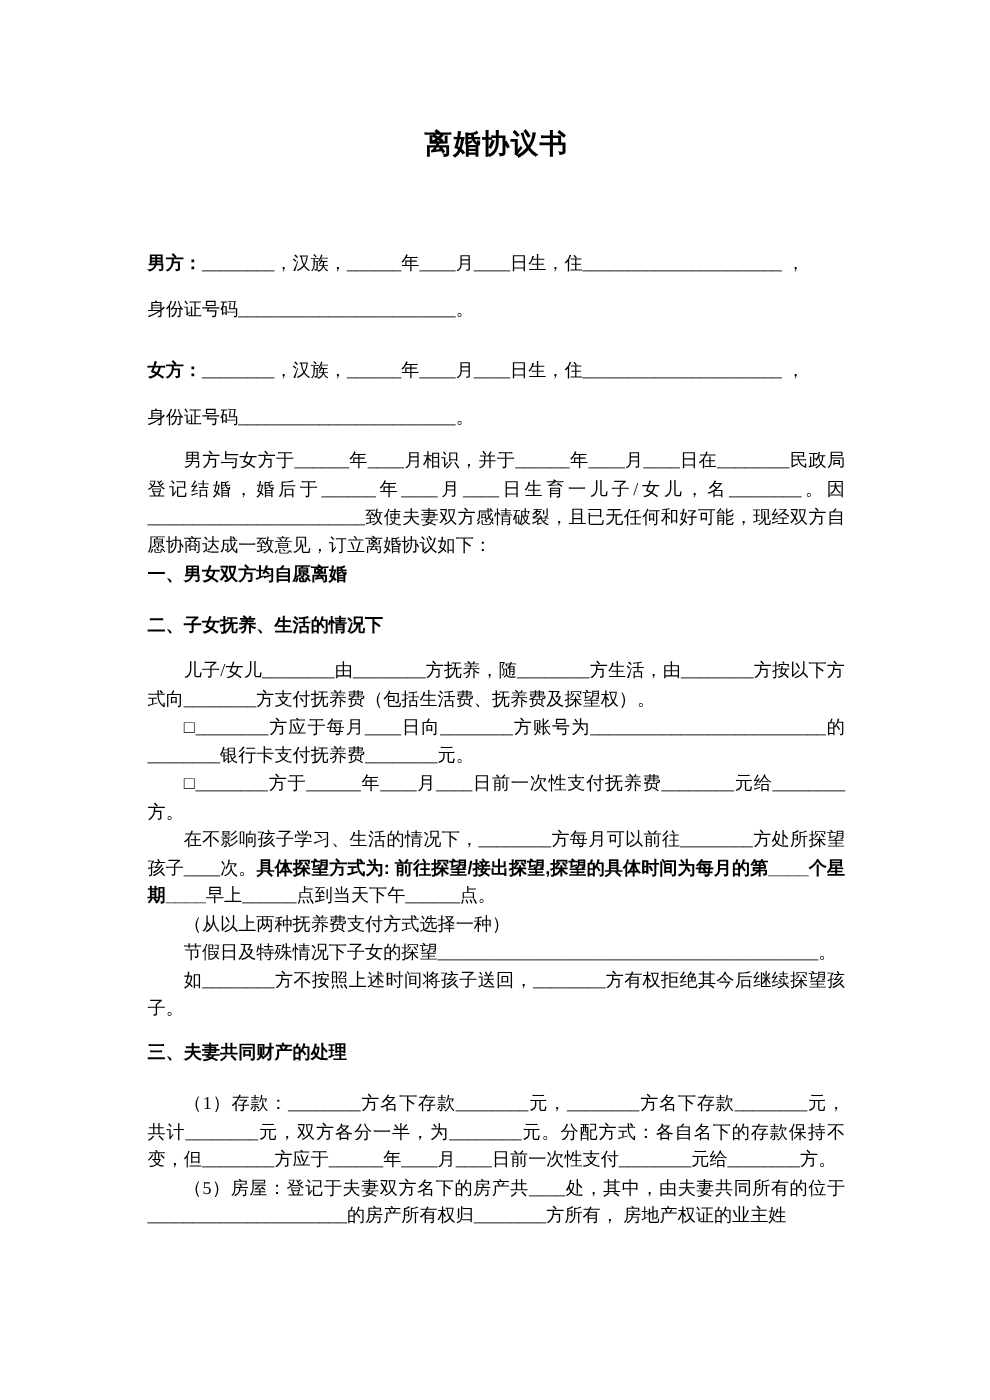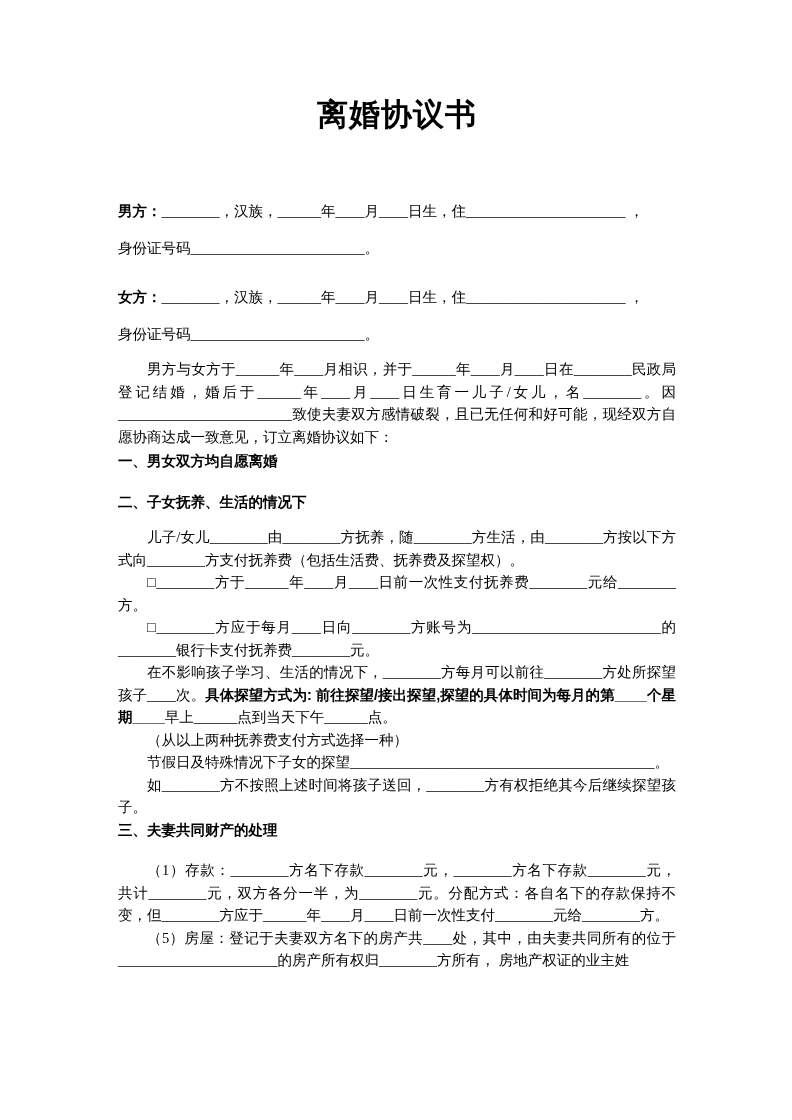--- a/index.html
+++ b/index.html
@@ -16,41 +16,41 @@
     position: absolute;
     left: 118px; top: 100px;
     width: 558px;
     font-size: 14.5px;
     line-height: 22.5px;
     text-align: justify;
   }
   .doc-title {
     font-family: "Liberation Sans", sans-serif;
     font-weight: bold;
-    font-size: 31px;
+    font-size: 22px;
     line-height: 30px;
     text-align: center;
     letter-spacing: 1px;
     margin-bottom: 70px;
   }
   .party-line { margin-bottom: 13px; }
   .party-label {
     font-family: Liberation Mono, monospace;
     font-weight: bold;
   }
   .id-line-male { margin-bottom: 27px; }
   .id-line-female { margin-bottom: 13px; }
   .intro { text-indent: 2em; margin-bottom: 2px; }
   .heading {
-    font-family: Liberation Serif, serif;
+    font-family: Liberation Mono, monospace;
     font-weight: bold;
   }
   .heading-1 { margin-bottom: 18px; }
   .heading-2 { margin-bottom: 13px; }
-  .heading-3 { margin-bottom: 18px; }
+  .heading-3 { margin-top: 13px; margin-bottom: 18px; }
   .p { text-indent: 2em; }
   .emphasis {
     font-family: "Liberation Sans", sans-serif;
     font-weight: bold;
   }
 </style>
 </head>
 <body>
 
 <div class="page">
@@ -64,22 +64,22 @@
     <div class="party-line"><span class="party-label">女方：</span><span>________，汉族，______年____月____日生，住______________________ ，</span></div>
     <div class="id-line-female">身份证号码________________________。</div>
 
     <div class="intro">男方与女方于______年____月相识，并于______年____月____日在________民政局登记结婚，婚后于______年____月____日生育一儿子/女儿，名________。因________________________致使夫妻双方感情破裂，且已无任何和好可能，现经双方自愿协商达成一致意见，订立离婚协议如下：</div>
 
     <div class="heading heading-1">一、男女双方均自愿离婚</div>
 
     <div class="heading heading-2">二、子女抚养、生活的情况下</div>
 
     <div class="p">儿子/女儿________由________方抚养，随________方生活，由________方按以下方式向________方支付抚养费（包括生活费、抚养费及探望权）。</div>
+    <div class="p">□________方应于每月____日向________方账号为__________________________的________银行卡支付抚养费________元。</div>
     <div class="p">□________方于______年____月____日前一次性支付抚养费________元给________方。</div>
-    <div class="p">□________方应于每月____日向________方账号为__________________________的________银行卡支付抚养费________元。</div>
     <div class="p"><span>在不影响孩子学习、生活的情况下，________方每月可以前往________方处所探望孩子____次。</span><span class="emphasis">具体探望方式为: 前往探望/接出探望,探望的具体时间为每月的第____个星期____</span><span>早上______点到当天下午______点。</span></div>
     <div class="p">（从以上两种抚养费支付方式选择一种）</div>
     <div class="p">节假日及特殊情况下子女的探望__________________________________________。</div>
     <div class="p">如________方不按照上述时间将孩子送回，________方有权拒绝其今后继续探望孩子。</div>
 
     <div class="heading heading-3">三、夫妻共同财产的处理</div>
 
     <div class="p">（1）存款：________方名下存款________元，________方名下存款________元，共计________元，双方各分一半，为________元。分配方式：各自名下的存款保持不变，但________方应于______年____月____日前一次性支付________元给________方。</div>
     <div class="p">（5）房屋：登记于夫妻双方名下的房产共____处，其中，由夫妻共同所有的位于______________________的房产所有权归________方所有， 房地产权证的业主姓</div>
 

